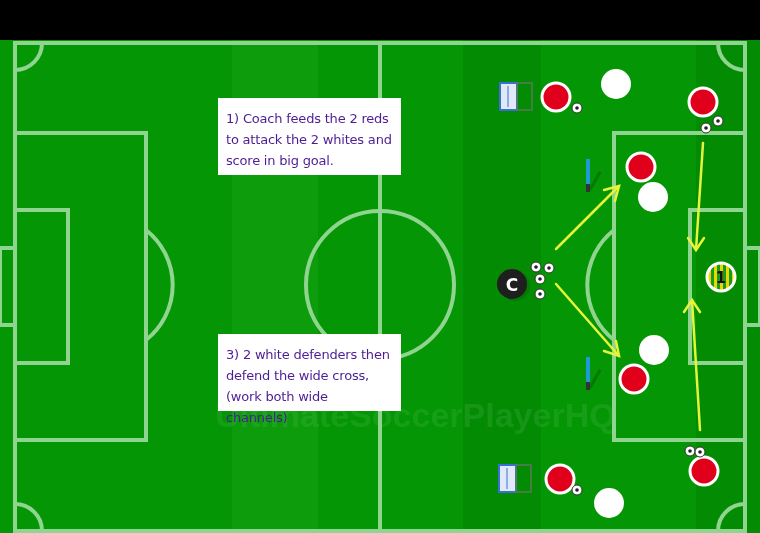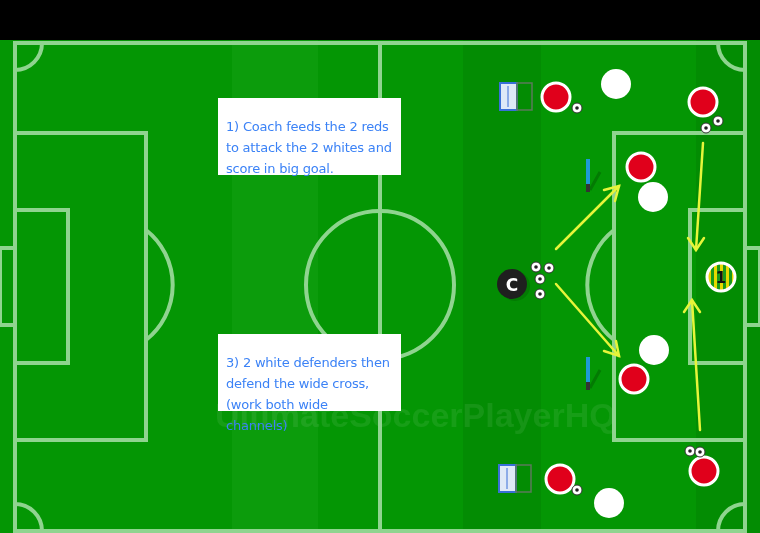--- a/index.html
+++ b/index.html
@@ -1,21 +1,21 @@
 <!DOCTYPE html>
 <html><head>
   <meta charset="utf-8">
   <style>
     html, body { margin: 0; padding: 0; }
     body { width: 760px; height: 533px; overflow: hidden; background: #000; position: relative; font-family: "DejaVu Sans", sans-serif; }
     #topbar { position: absolute; left: 0; top: 0; width: 760px; height: 40px; background: #000; }
     #pitch { position: absolute; left: 0; top: 40px; width: 760px; height: 493px; background: #049604; overflow: hidden; }
     .stripe { position: absolute; top: 0; height: 493px; }
     svg { position: absolute; left: 0; top: 0; }
-    .note { position: absolute; background: #fff; color: #3b82f6; font-size: 13px; line-height: 21px; padding: 18px 8px 6px 8px; box-sizing: border-box; font-family: "DejaVu Sans", sans-serif; letter-spacing: -0.2px; }
+    .note { position: absolute; background: #fff; color: #4c1d95; font-size: 13px; line-height: 21px; padding: 10px 8px 6px 8px; box-sizing: border-box; font-family: "DejaVu Sans", sans-serif; letter-spacing: -0.2px; }
     .watermark { position: absolute; left: 215px; top: 396px; font-size: 34px; font-weight: bold; color: rgba(255,255,255,0.08); white-space: nowrap; font-family: "Liberation Sans", sans-serif; }
   </style>
 </head>
 <body>
 
 <div id="topbar"></div>
 
 <div id="pitch">
   <div class="stripe" style="left:232px;width:86px;background:#0c9c0c;"></div>
   <div class="stripe" style="left:463px;width:78px;background:#038c03;"></div>

